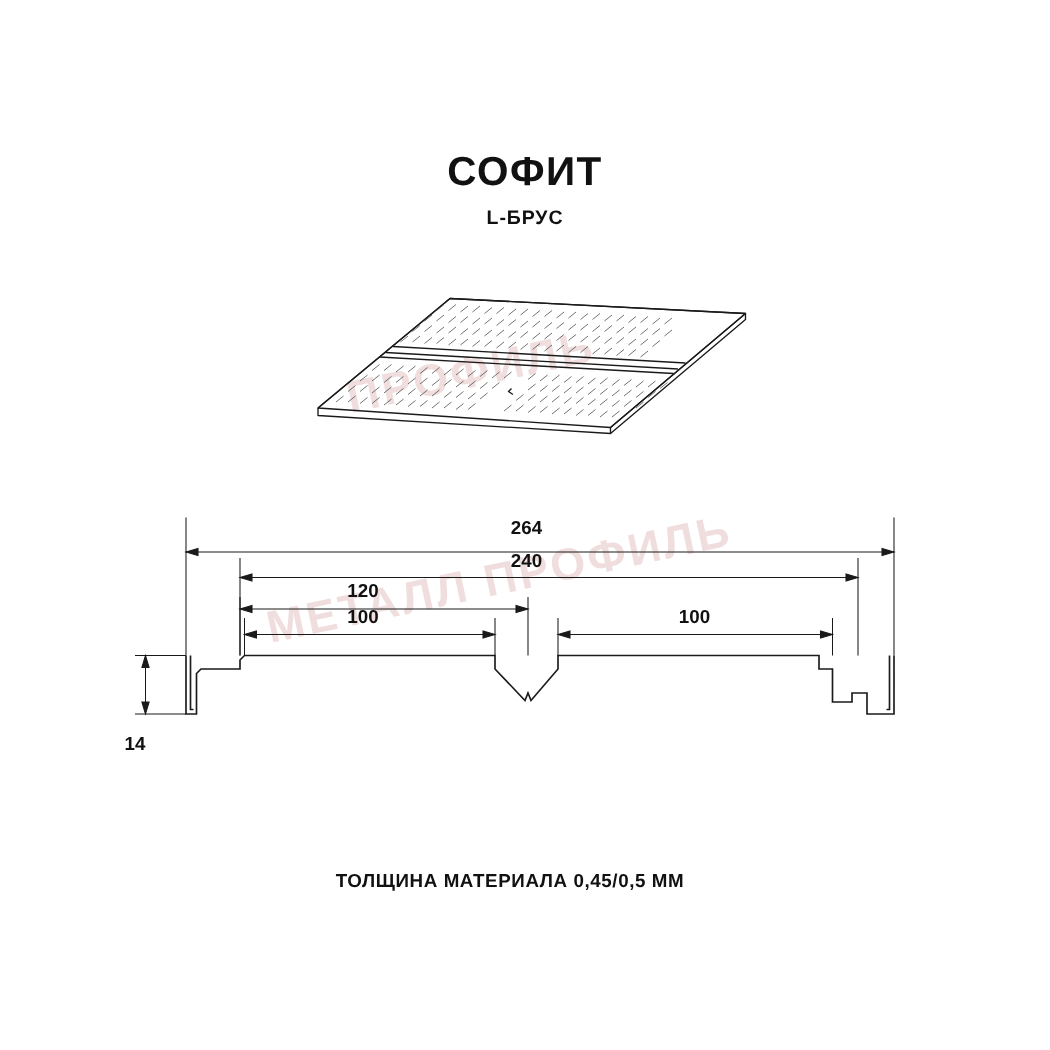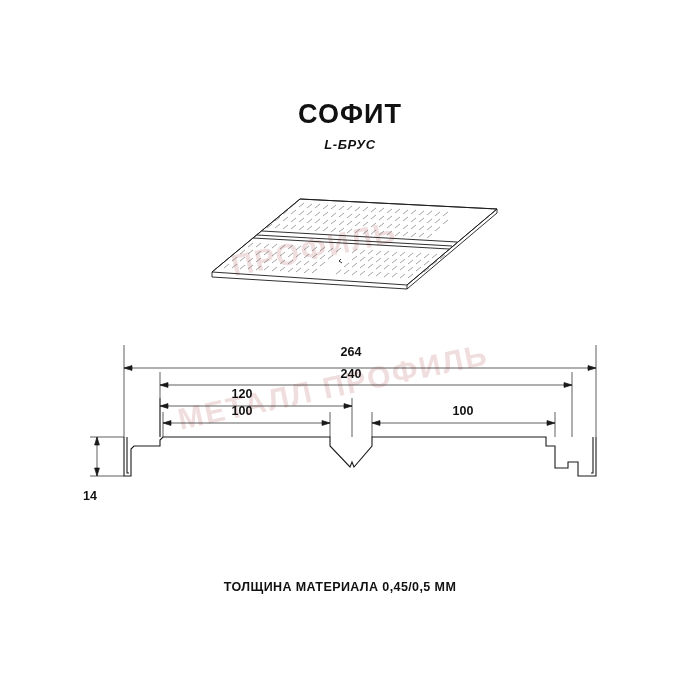--- a/index.html
+++ b/index.html
@@ -34,21 +34,20 @@
     letter-spacing: 1px;
     color: #111111;
     line-height: 32px;
   }
   .subtitle {
     font-size: 13px;
     font-weight: bold;
     letter-spacing: 0.6px;
     color: #111111;
     margin-top: 7px;
-    font-style: italic;
   }
   .footer-note {
     position: absolute;
     top: 580px;
     left: 0;
     width: 680px;
     text-align: center;
     font-size: 12.5px;
     font-weight: bold;
     letter-spacing: 0.4px;

